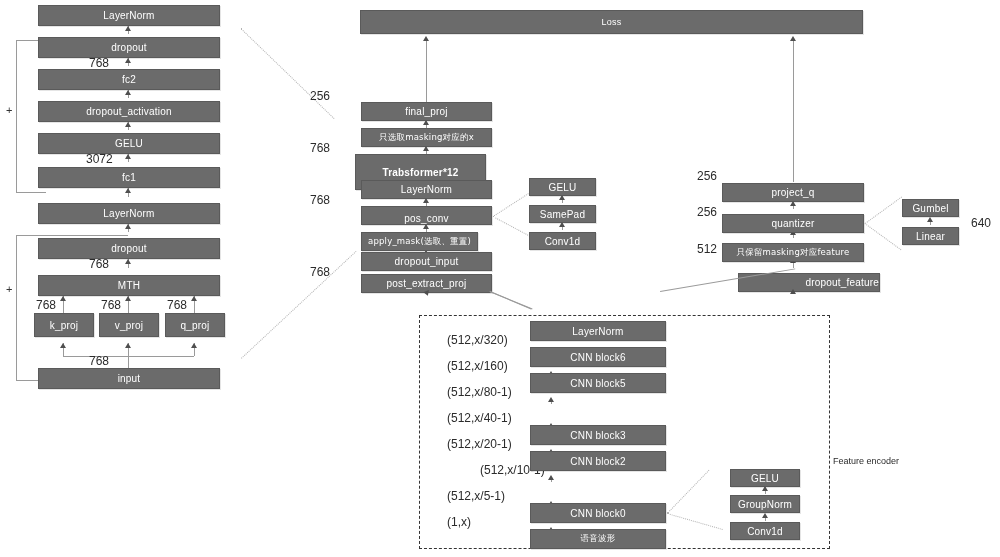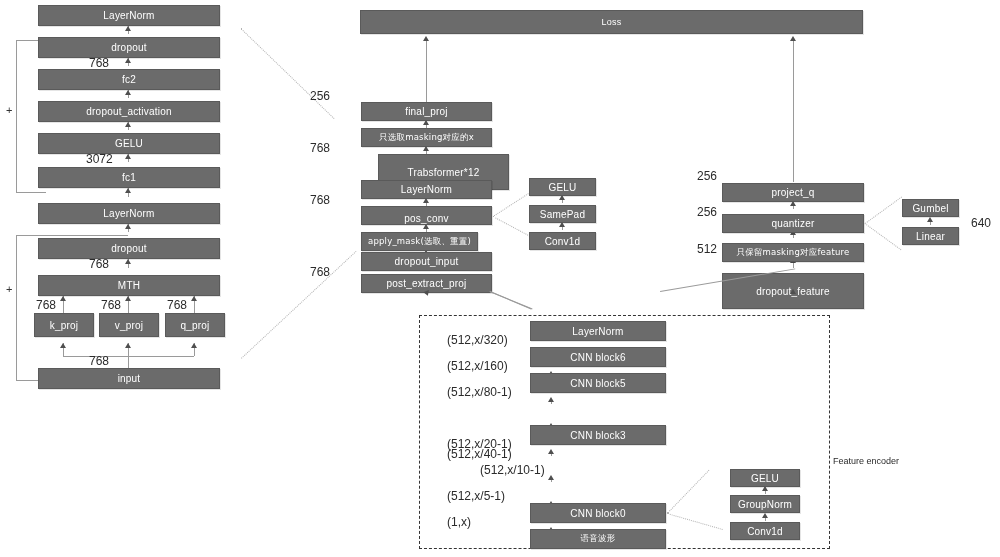--- a/index.html
+++ b/index.html
@@ -194,21 +194,21 @@
   <div class="arrow" style="left:422.5px;top:250px;"></div>
   <div class="vline" style="left:426px;top:278px;height:6px;"></div>
   <div class="arrow" style="left:422.5px;top:276px;"></div>
 
   <div class="node" style="left:361px;top:102px;width:131px;height:19px;">
       <span>final_proj</span>
     </div>
   <div class="node cjk" style="left:361px;top:128px;width:131px;height:19px;">
       <span>只选取masking对应的x</span>
     </div>
-  <div class="node" style="left:378px;top:154px;width:131px;height:36px;">
+  <div class="node" style="left:355px;top:154px;width:131px;height:36px;font-weight:bold;">
       <span>Trabsformer*12</span>
     </div>
   <div class="node" style="left:361px;top:180px;width:131px;height:19px;">
       <span>LayerNorm</span>
     </div>
   <div class="node" style="left:361px;top:206px;width:131px;height:19px;align-items:flex-end;">
       <span>pos_conv</span>
     </div>
   <div class="node cjk" style="left:361px;top:232px;width:117px;height:19px;">
       <span>apply_mask(选取、重置)</span>
@@ -251,21 +251,21 @@
 
   <div class="node" style="left:722px;top:183px;width:142px;height:19px;">
       <span>project_q</span>
     </div>
   <div class="node" style="left:722px;top:214px;width:142px;height:19px;">
       <span>quantizer</span>
     </div>
   <div class="node cjk" style="left:722px;top:243px;width:142px;height:19px;">
       <span>只保留masking对应feature</span>
     </div>
-  <div class="node" style="left:722px;top:273px;width:142px;height:36px;">
+  <div class="node" style="left:738px;top:273px;width:142px;height:19px;justify-content:flex-end;">
       <span>dropout_feature</span>
     </div>
 
   <div class="dash" style="left:865px;top:223px;width:45px;transform:rotate(-36deg);"></div>
   <div class="dash" style="left:865px;top:223px;width:45px;transform:rotate(36deg);"></div>
 
   <div class="vline" style="left:930px;top:219px;height:6px;"></div>
   <div class="arrow" style="left:926.5px;top:217px;"></div>
 
   <div class="node" style="left:902px;top:199px;width:57px;height:18px;">
@@ -282,21 +282,21 @@
   <div class="hline" style="left:490px;top:291px;width:45px;transform-origin:0 0;transform:rotate(23deg);"></div>
   <div class="arrow" style="left:423.5px;top:291px;transform:rotate(160deg);"></div>
   <div class="hline" style="left:490px;top:291px;width:46px;transform-origin:0 0;transform:rotate(22.5deg);"></div>
   <div class="hline" style="left:535px;top:309px;width:0px;"></div>
   <div class="hline" style="left:660px;top:291px;width:137px;transform-origin:0 0;transform:rotate(-9.5deg);"></div>
   <div class="arrow" style="left:789.5px;top:289px;"></div>
 
   <div class="lbl" style="left:447px;top:335px;">(512,x/320)</div>
   <div class="lbl" style="left:447px;top:361px;">(512,x/160)</div>
   <div class="lbl" style="left:447px;top:387px;">(512,x/80-1)</div>
-  <div class="lbl" style="left:447px;top:413px;margin-top:36px;">(512,x/40-1)</div>
+  <div class="lbl" style="left:447px;top:413px;">(512,x/40-1)</div>
   <div class="lbl" style="left:447px;top:439px;">(512,x/20-1)</div>
   <div class="lbl" style="left:460px;top:465px;padding-left:20px;">(512,x/10-1)</div>
   <div class="lbl" style="left:447px;top:491px;">(512,x/5-1)</div>
   <div class="lbl" style="left:447px;top:517px;">(1,x)</div>
 
   <div class="vline" style="left:551px;top:347px;height:5px;"></div>
   <div class="vline" style="left:551px;top:373px;height:5px;"></div>
   <div class="arrow" style="left:547.5px;top:371px;"></div>
   <div class="vline" style="left:551px;top:399px;height:5px;"></div>
   <div class="arrow" style="left:547.5px;top:397px;"></div>
@@ -316,20 +316,23 @@
     </div>
   <div class="node" style="left:530px;top:347px;width:136px;height:20px;">
       <span>CNN block6</span>
     </div>
   <div class="node" style="left:530px;top:373px;width:136px;height:20px;">
       <span>CNN block5</span>
     </div>
   <div class="node" style="left:530px;top:425px;width:136px;height:20px;">
       <span>CNN block3</span>
     </div>
+  <div class="node" style="left:530px;top:451px;width:136px;height:20px;">
+      <span>CNN block2</span>
+    </div>
   <div class="node" style="left:530px;top:503px;width:136px;height:20px;">
       <span>CNN block0</span>
     </div>
   <div class="node cjk" style="left:530px;top:529px;width:136px;height:20px;">
       <span>语音波形</span>
     </div>
 
   <div class="dash" style="left:667px;top:513px;width:60px;transform:rotate(-46deg);"></div>
   <div class="dash" style="left:667px;top:513px;width:58px;transform:rotate(16deg);"></div>
 

